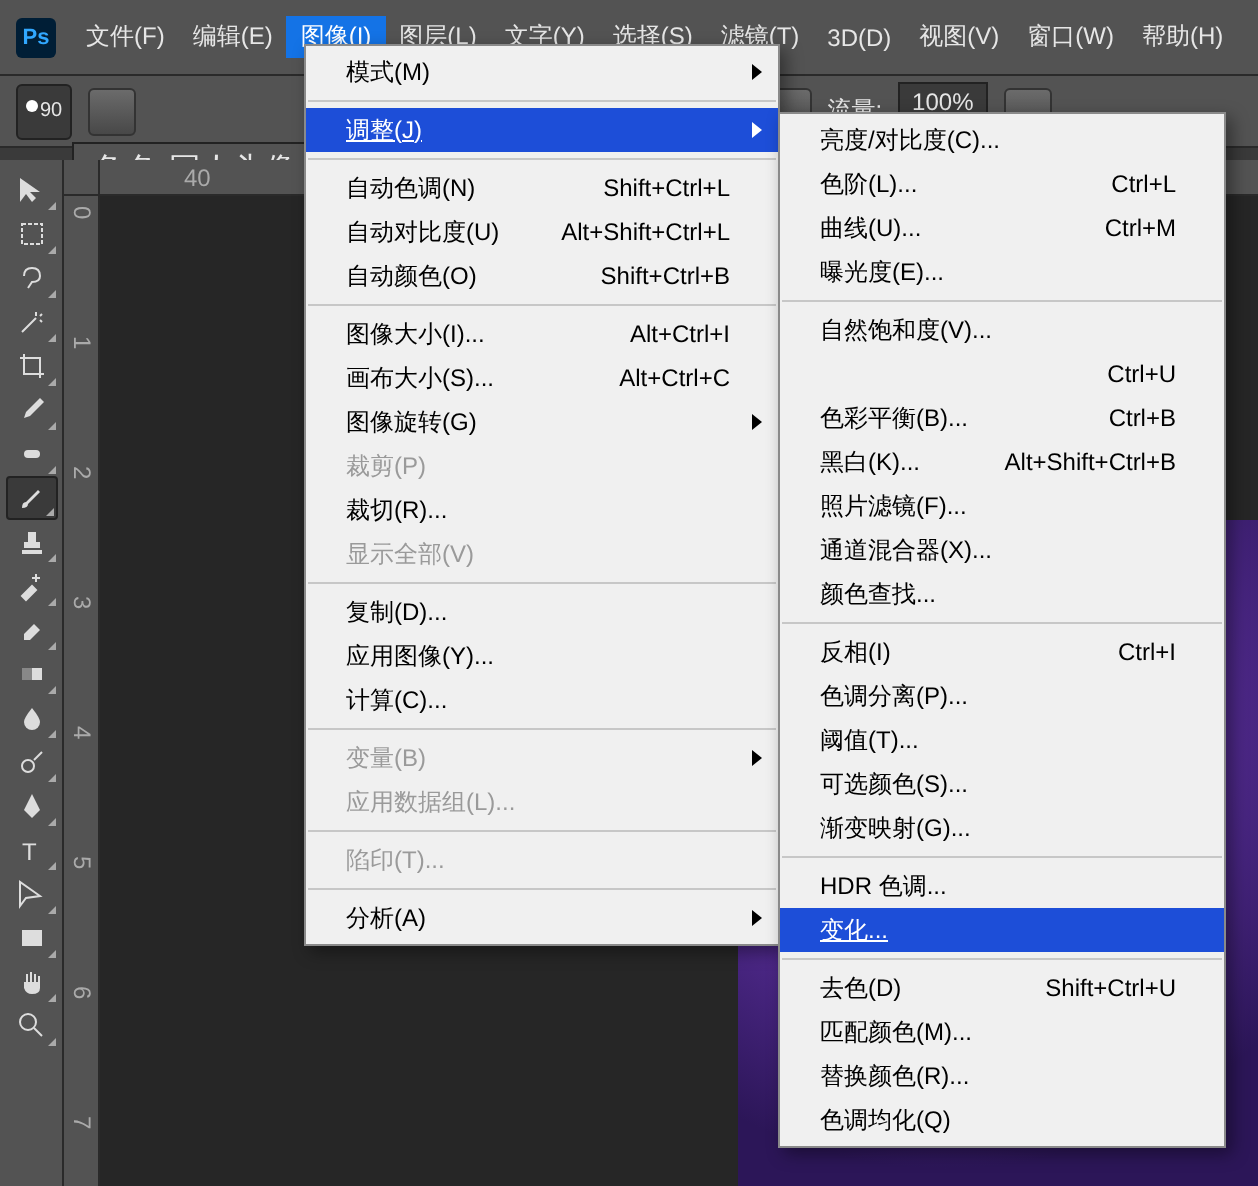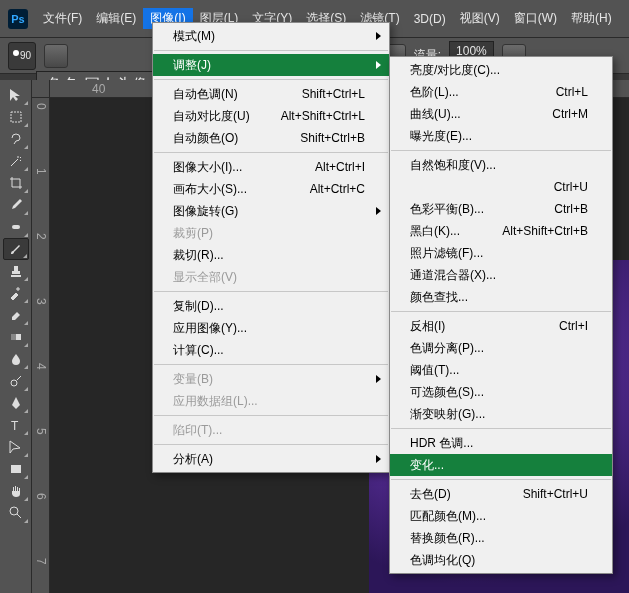--- a/index.html
+++ b/index.html
@@ -38,21 +38,21 @@
   
   .artwork { position: absolute; right: 0; top: 180px; width: 260px; bottom: 0; background: radial-gradient(circle at 40% 30%, #a86de0 0%, #5a2f9b 40%, #2c1658 80%); }
   .artwork::before { content:""; position:absolute; right:30px; top:60px; width:120px; height:150px; background: radial-gradient(ellipse at 40% 30%, #f9e6d2 0%, #e5c4a8 50%, #b47968 80%); border-radius:50% 50% 45% 45%; }
   .artwork::after { content:""; position:absolute; right:25px; top:75px; width:90px; height:40px; background: linear-gradient(#f8d060,#e6a030); border-radius:10px 40px 10px 10px; transform:rotate(-15deg);}
   
   .dropdown { position: absolute; background: #f0f0f0; border: 1px solid #8a8a8a; box-shadow: 3px 3px 8px rgba(0,0,0,0.4); z-index: 100; padding: 2px 0; }
   .dd1 { top: 22px; left: 152px; width: 238px; }
   .dd2 { top: 56px; left: 389px; width: 224px; }
   .dd-item { display: flex; align-items: center; height: 22px; padding: 0 24px 0 20px; color: #000; cursor: default; position: relative; }
   .dd-item .shortcut { margin-left: auto; padding-left: 16px; }
-  .dd-item.highlighted { background: #15803d; color: #fff; }
+  .dd-item.highlighted { background: #1d4ed8; color: #fff; text-decoration: underline; }
   .dd-item.disabled { color: #9a9a9a; }
   .dd-item .sub-arrow { position: absolute; right: 8px; width: 0; height: 0; border-top: 4px solid transparent; border-bottom: 4px solid transparent; border-left: 5px solid #000; }
   .dd-item.highlighted .sub-arrow { border-left-color: #fff; }
   .dd-sep { height: 1px; background: #c7c7c7; margin: 3px 1px; }
 </style>
 </head>
 <body>
 
 <div class="menubar">
   <div class="ps-logo">Ps</div>

